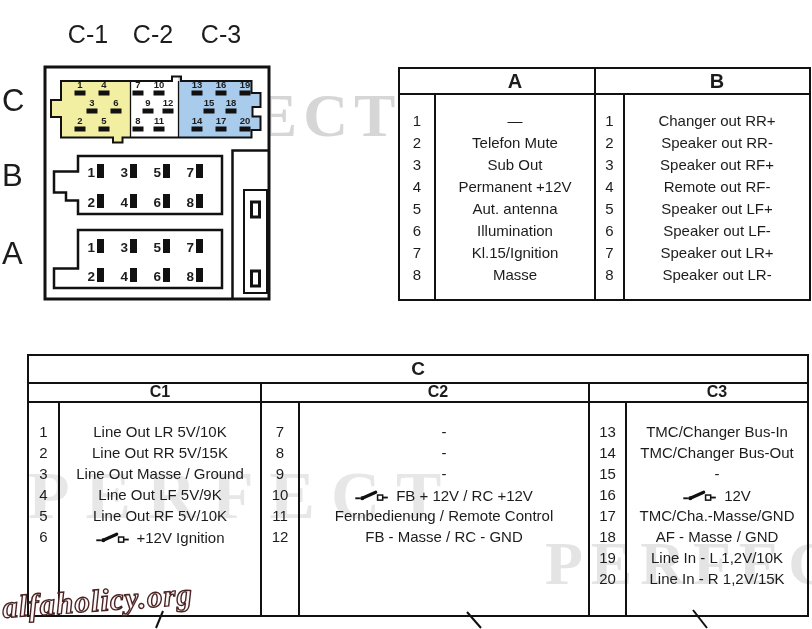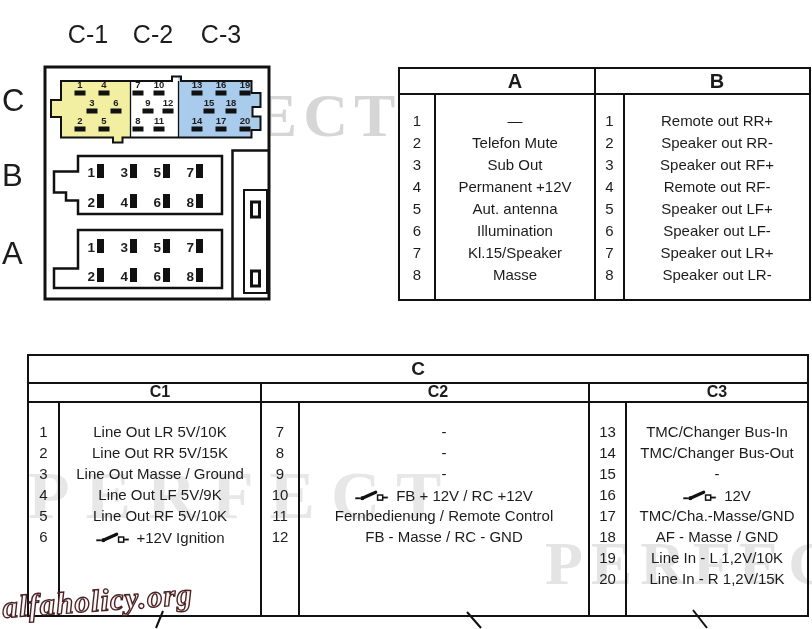--- a/index.html
+++ b/index.html
@@ -192,21 +192,21 @@
     <tr style="height:16px">
           <td></td>
           <td class="bl"></td>
           <td class="bl"></td>
           <td class="bl"></td>
         </tr>
     <tr style="height:22px">
       <td>1</td>
       <td class="bl">—</td>
       <td class="bl">1</td>
-      <td class="bl">Remote out RR+</td>
+      <td class="bl">Changer out RR+</td>
     </tr>
     <tr style="height:22px">
       <td>2</td>
       <td class="bl">Telefon Mute</td>
       <td class="bl">2</td>
       <td class="bl">Speaker out RR-</td>
     </tr>
     <tr style="height:22px">
       <td>3</td>
       <td class="bl">Sub Out</td>
@@ -226,21 +226,21 @@
       <td class="bl">Speaker out LF+</td>
     </tr>
     <tr style="height:22px">
       <td>6</td>
       <td class="bl">Illumination</td>
       <td class="bl">6</td>
       <td class="bl">Speaker out LF-</td>
     </tr>
     <tr style="height:22px">
       <td>7</td>
-      <td class="bl">Kl.15/Speaker</td>
+      <td class="bl">Kl.15/Ignition</td>
       <td class="bl">7</td>
       <td class="bl">Speaker out LR+</td>
     </tr>
     <tr style="height:22px">
       <td>8</td>
       <td class="bl">Masse</td>
       <td class="bl">8</td>
       <td class="bl">Speaker out LR-</td>
     </tr>
     <tr>

